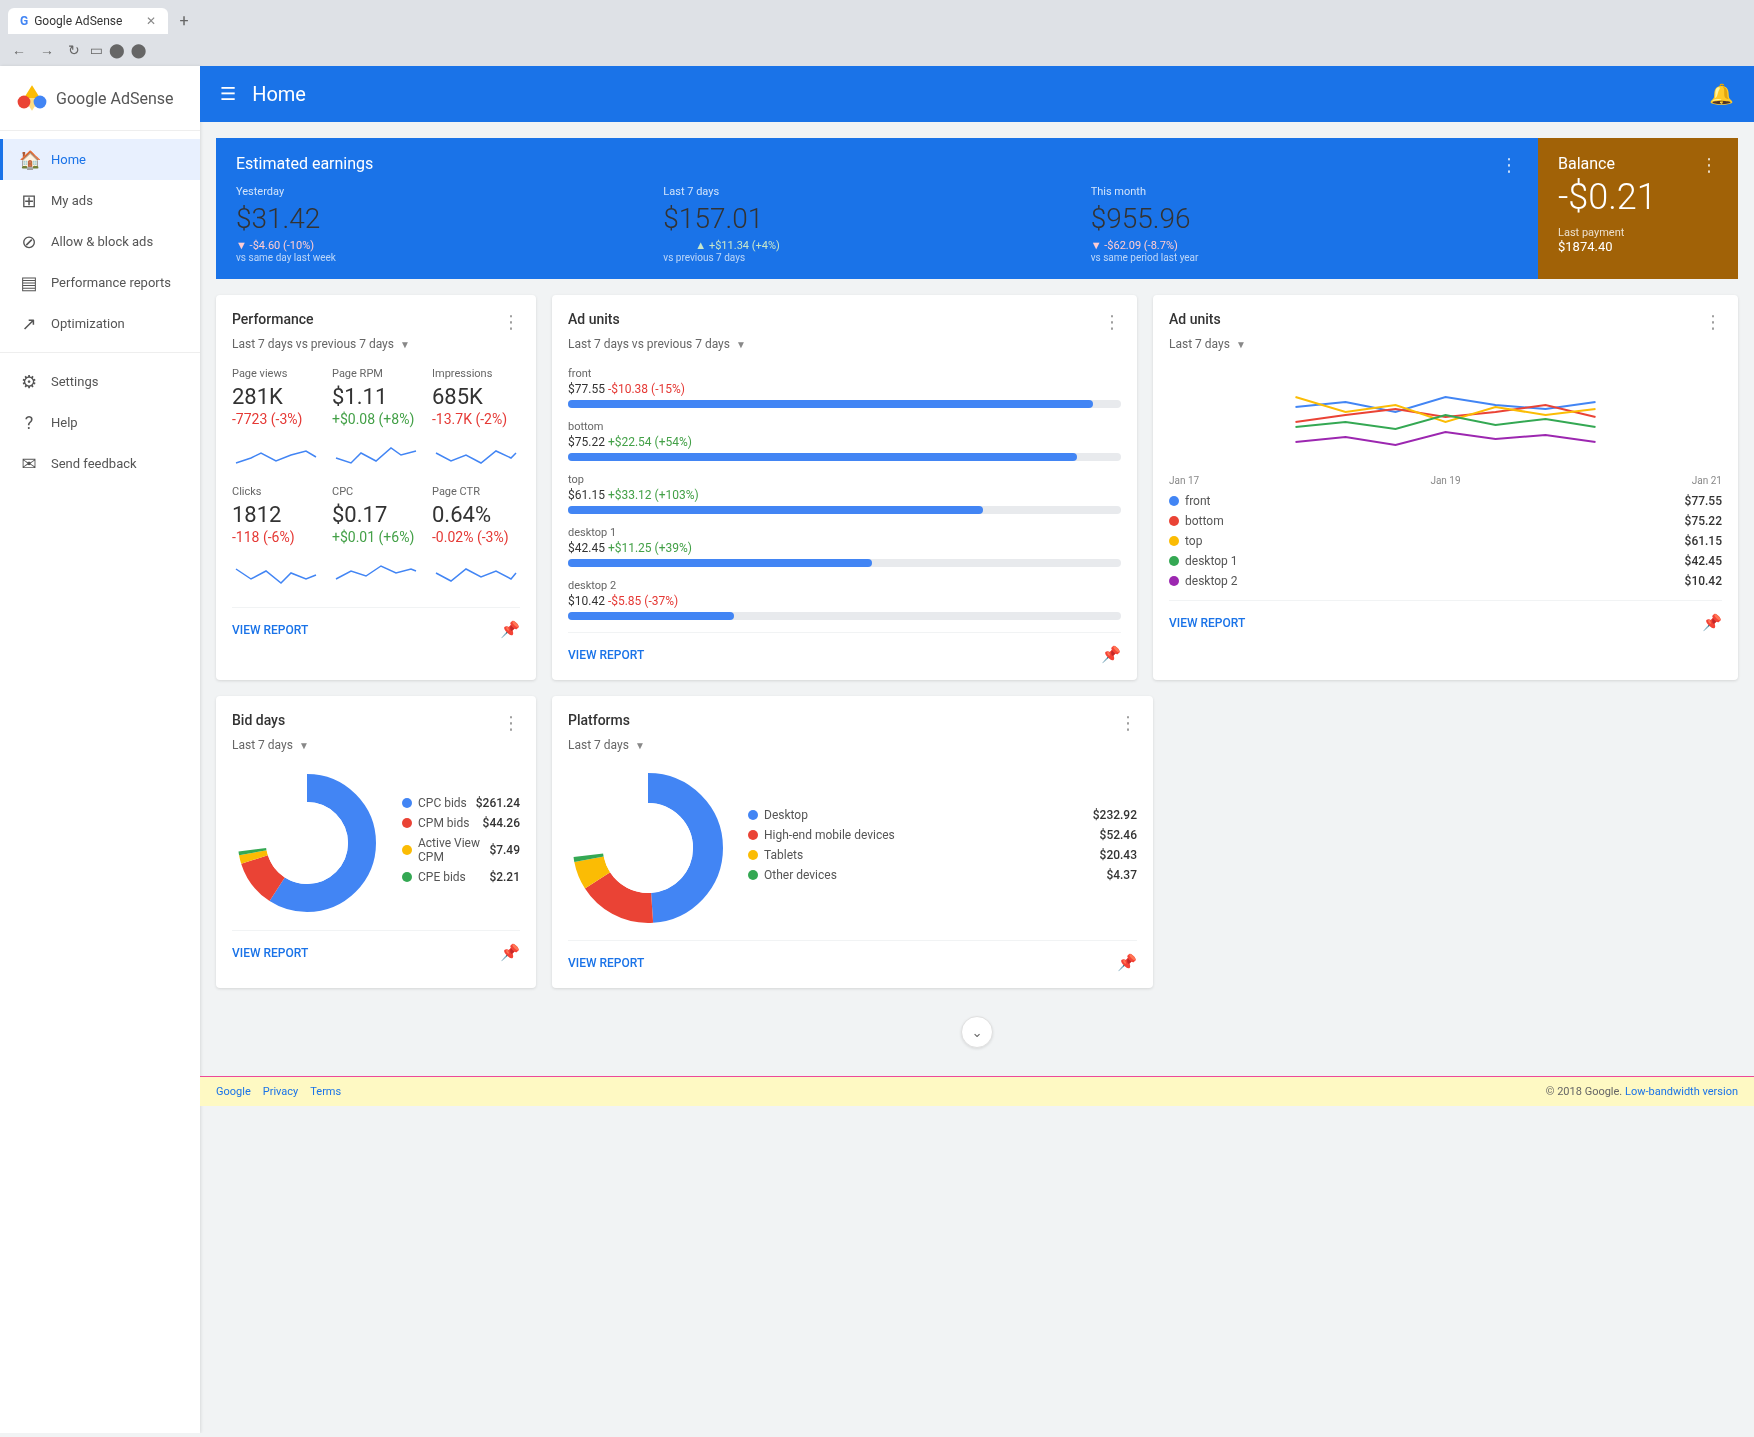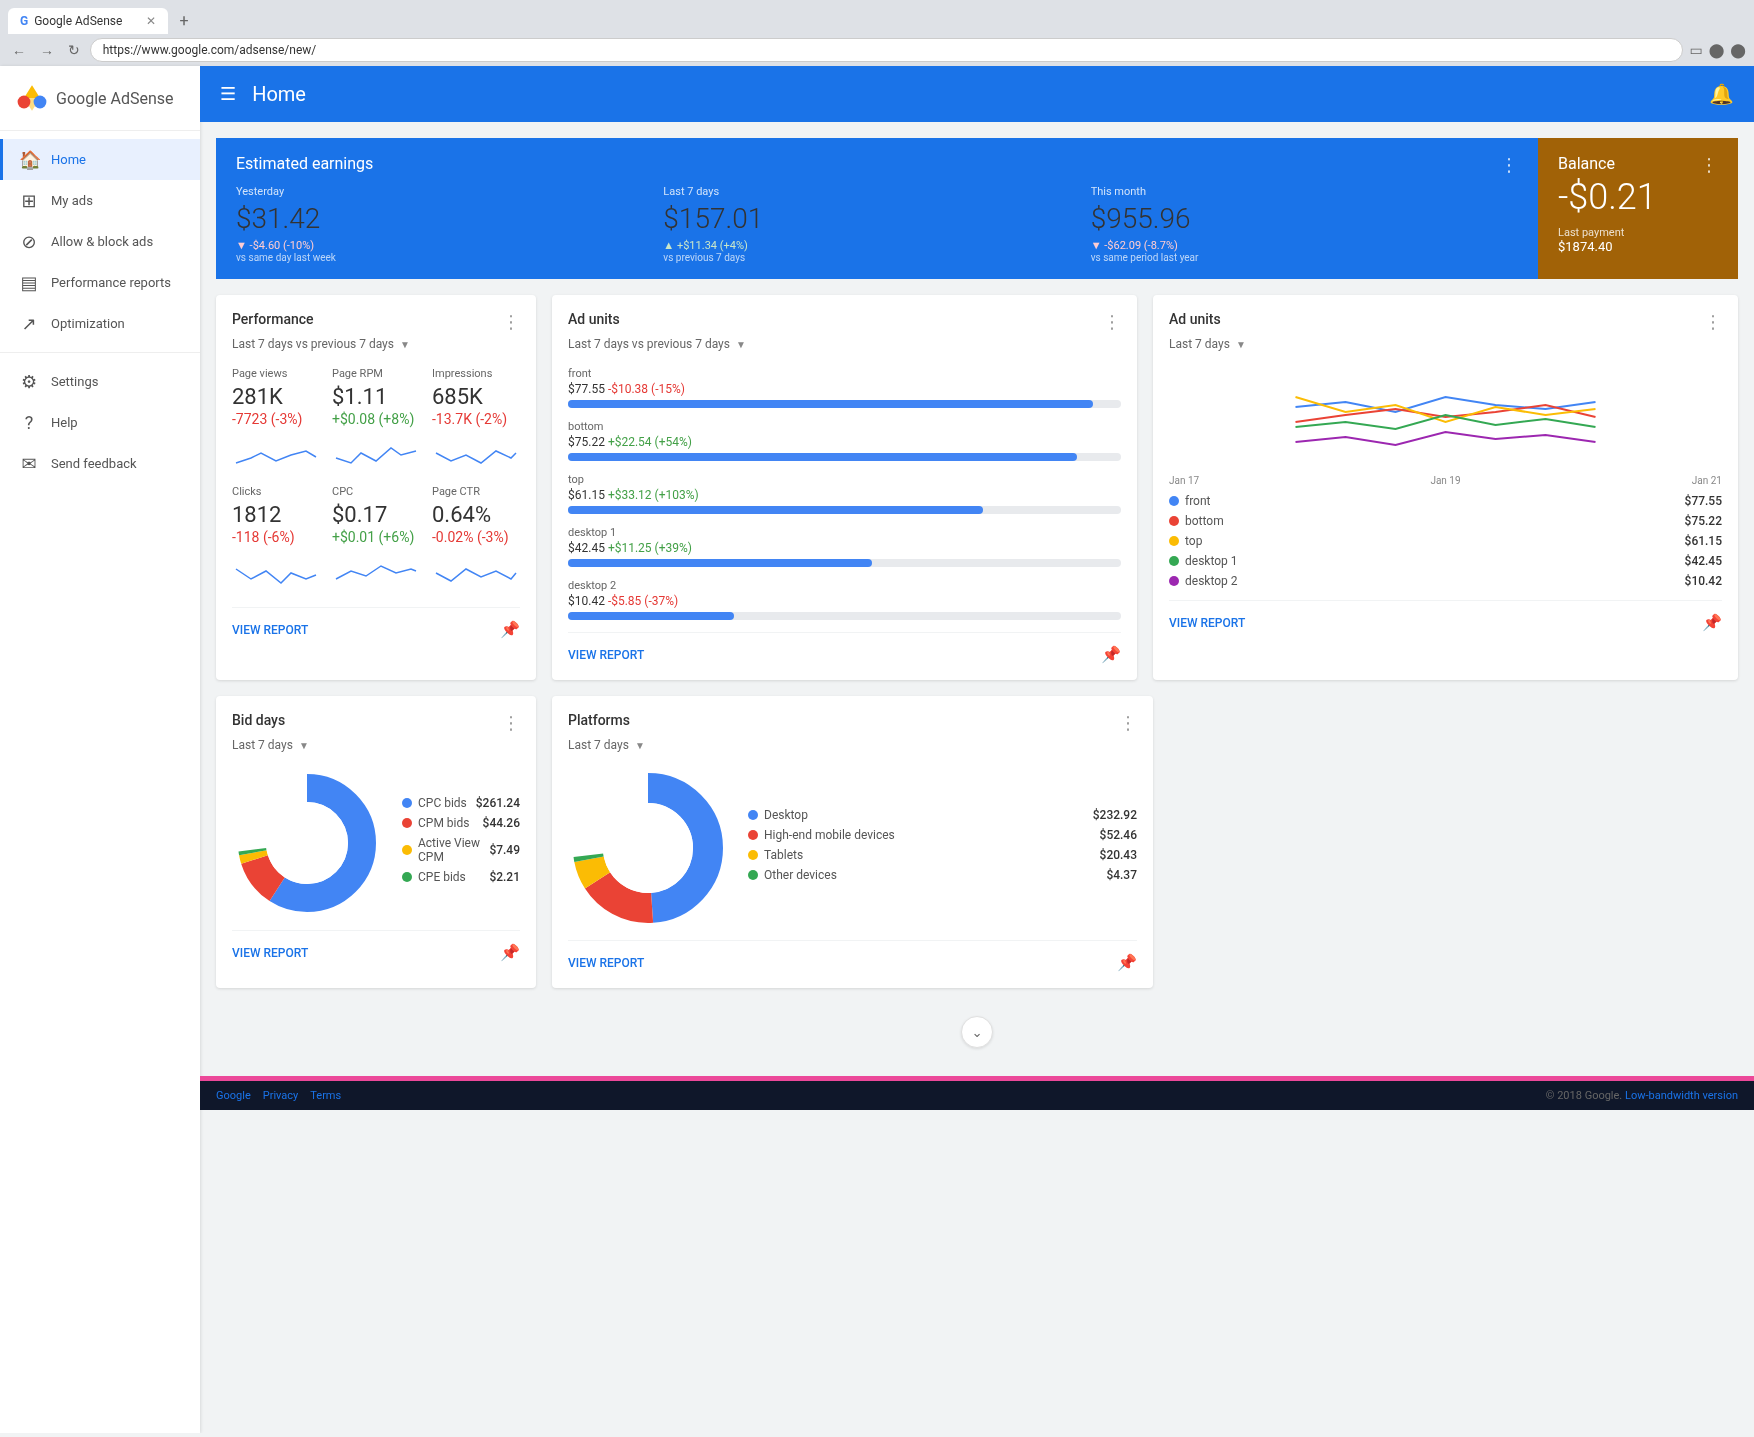--- a/index.html
+++ b/index.html
@@ -41,21 +41,21 @@
     .content-area { padding: 16px; }
     
     
     .earnings-strip { display: flex; gap: 0; margin-bottom: 16px; }
     .earnings-card { background: #1a73e8; color: #fff; padding: 16px 20px; flex: 1; }
     .earnings-card.balance { background: #a16207; min-width: 200px; flex: 0 0 200px; }
     .earnings-label { font-size: 11px; color: rgba(255,255,255,0.8); margin-bottom: 4px; }
     .earnings-value { font-size: 28px; font-weight: 300; margin-bottom: 4px; }
     .earnings-change { font-size: 11px; }
     .earnings-change.neg { color: #ffcdd2; }
-    .earnings-change.pos { color: #c8e6c9; }
+    .earnings-change.pos { color: #c8e6c9; margin-left: 32px; }
     .earnings-sub { font-size: 10px; color: rgba(255,255,255,0.7); }
     .earnings-header { display: flex; justify-content: space-between; align-items: flex-start; }
     .earnings-title { font-size: 16px; font-weight: 400; margin-bottom: 12px; }
     .more-btn { background: none; border: none; color: rgba(255,255,255,0.8); cursor: pointer; font-size: 18px; }
     .balance-amount { font-size: 36px; font-weight: 300; margin-bottom: 8px; }
     .balance-sub { font-size: 11px; color: rgba(255,255,255,0.8); }
     .balance-val { font-size: 13px; color: #fff; }
     
     
     .cards-row { display: flex; gap: 16px; margin-bottom: 16px; }
@@ -103,21 +103,21 @@
     
     
     .ad-units-right-legend { margin-top: 8px; }
     .ad-units-right-legend .legend-item { justify-content: space-between; }
     
     
     .scroll-indicator { display: flex; justify-content: center; padding: 12px; }
     .scroll-btn { background: #fff; border: 1px solid #e0e0e0; border-radius: 50%; width: 32px; height: 32px; display: flex; align-items: center; justify-content: center; cursor: pointer; color: #666; box-shadow: 0 1px 3px rgba(0,0,0,0.1); }
     
     
-    .footer { background: #0f172a; padding: 8px 16px; font-size: 11px; color: #666; display: flex; justify-content: space-between; border-top: 5px solid #ec4899; }
+    .footer { background: #fef9c3; padding: 8px 16px; font-size: 11px; color: #666; display: flex; justify-content: space-between; border-top: 1px solid #ec4899; }
     .footer a { color: #1a73e8; text-decoration: none; }
     .footer-links { display: flex; gap: 12px; }
     
     
     .dropdown-arrow { font-size: 10px; color: #888; margin-left: 2px; }
   </style>
 </head>
 <body>
 
 <div>
@@ -130,21 +130,20 @@
       </div>
       <div style="width:32px;height:28px;background:#dee1e6;border-radius:4px 4px 0 0;display:flex;align-items:center;justify-content:center;cursor:pointer;">
         <span style="font-size:16px;color:#666;">+</span>
       </div>
     </div>
   </div>
   <div class="browser-toolbar">
     <button class="nav-btn">←</button>
     <button class="nav-btn">→</button>
     <button class="nav-btn">↻</button>
-    <div class="address-bar">https://www.google.com/adsense/new/</div>
     <div class="toolbar-icons">
       <span class="toolbar-icon">▭</span>
       <span class="toolbar-icon">⬤</span>
       <span class="toolbar-icon">⬤</span>
     </div>
   </div>
 </div>
 
 <div class="app">
 

